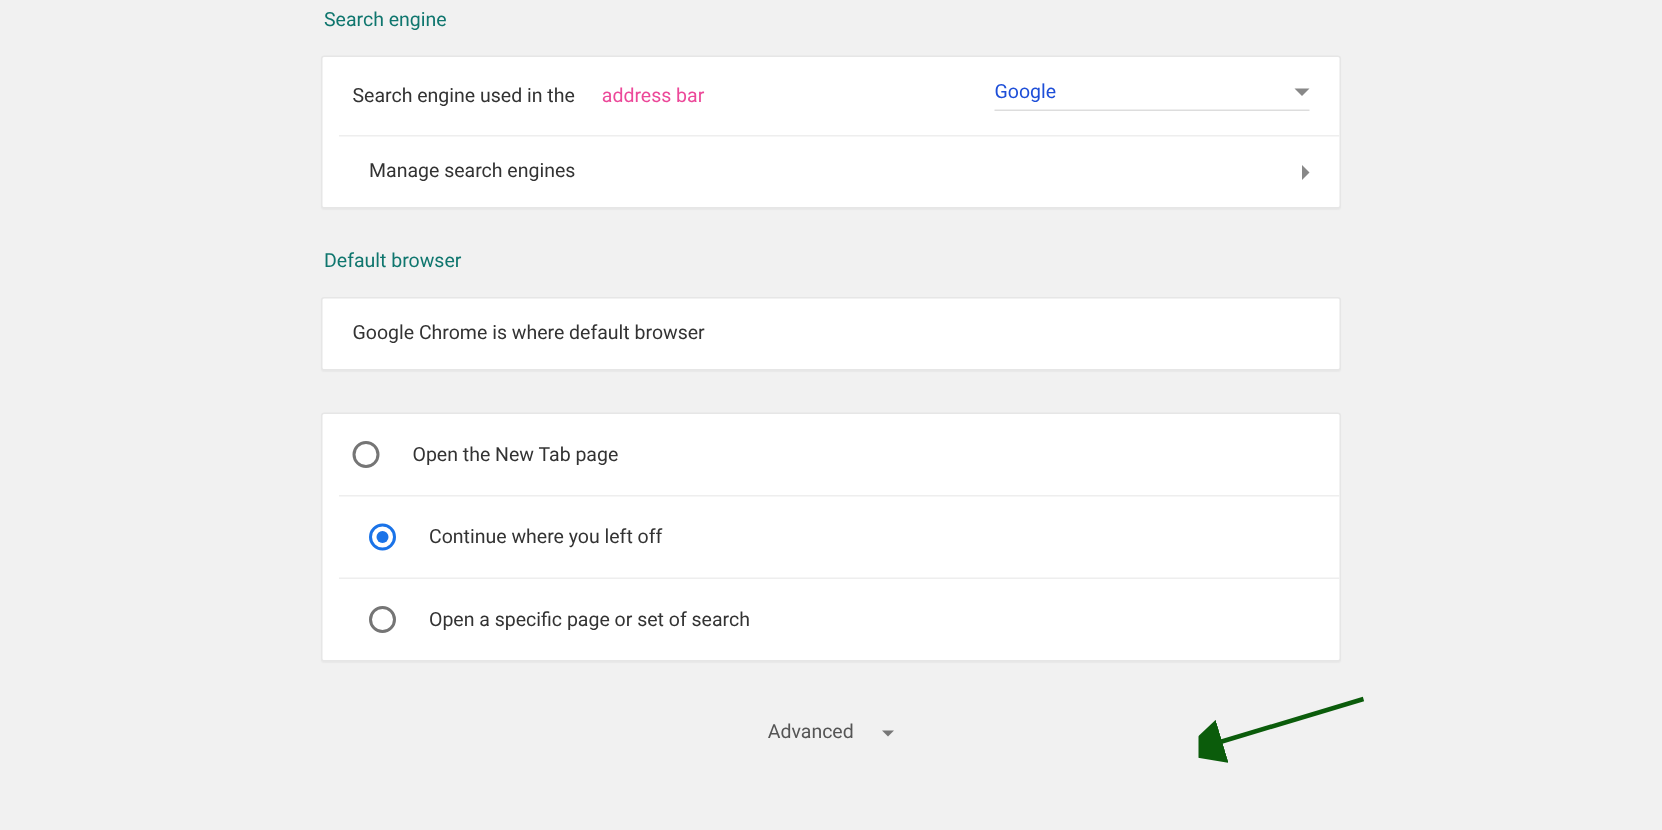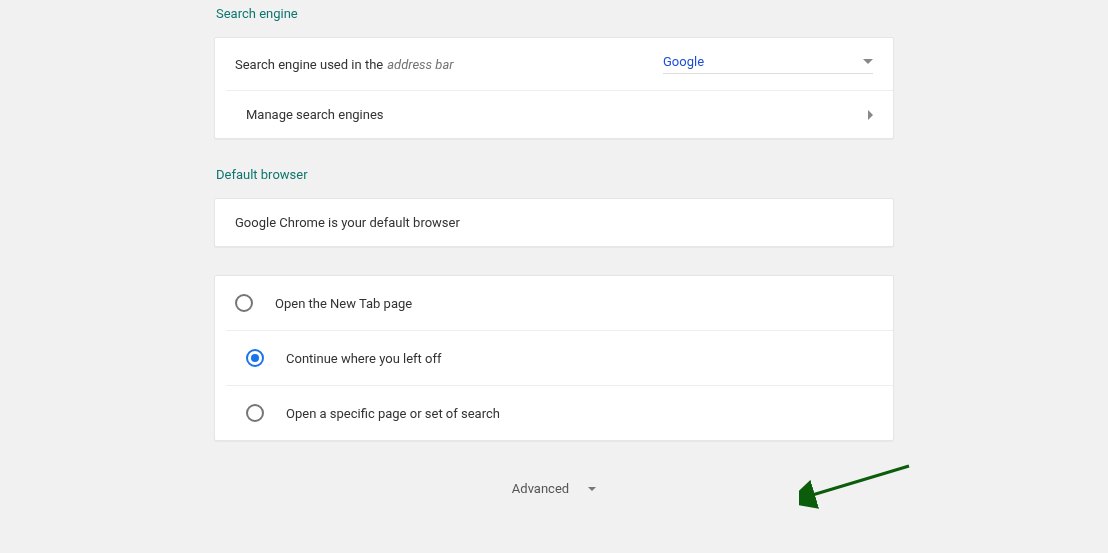--- a/index.html
+++ b/index.html
@@ -3,22 +3,22 @@
 <meta charset="utf-8">
 <style>
   html,body{margin:0;padding:0;background:#f1f1f1;font-family:"Segoe UI",Roboto,Arial,sans-serif;width:1108px;height:553px;box-sizing:border-box;}
   *{box-sizing:border-box;}
   .container{width:680px;margin:0 auto;padding-top:6px;}
   .section-title{color:#0f766e;font-size:13px;margin:0 0 16px 0;padding-left:2px;}
   .card{background:#fff;border:1px solid #e6e6e6;border-radius:2px;box-shadow:0 1px 1px rgba(0,0,0,0.04);margin-bottom:28px;}
   .card.startup{margin-bottom:40px;}
   .row{display:flex;align-items:center;padding:16px 20px;font-size:13px;color:#333;}
   .row+.row{border-top:1px solid #eee;margin-left:11px;}
-  .row-label{flex:1;display:flex;align-items:center;gap:4px;}
-  .link{color:#737373;cursor:pointer;font-style:italic;}
+  .row-label{flex:1;display:flex;align-items:center;gap:18px;}
+  .link{color:#ec4899;cursor:pointer;}
   .select-wrap{width:210px;display:flex;align-items:center;border-bottom:1px solid #ddd;padding:0 0 4px 0;justify-content:space-between;cursor:pointer;}
   .select-value{color:#1d4ed8;font-size:13px;}
   .tri-down{width:0;height:0;border-left:5px solid transparent;border-right:5px solid transparent;border-top:5px solid #888;}
   .tri-down.small{border-left:4px solid transparent;border-right:4px solid transparent;border-top:4px solid #777;}
   .chevron-right{width:0;height:0;border-top:5px solid transparent;border-bottom:5px solid transparent;border-left:5px solid #888;}
   .radio{width:18px;height:18px;border-radius:50%;border:2px solid #757575;margin-right:22px;display:flex;align-items:center;justify-content:center;flex-shrink:0;}
   .radio.checked{border-color:#1a73e8;}
   .radio.checked .dot{width:8px;height:8px;border-radius:50%;background:#1a73e8;}
   .radio-row{padding:18px 20px;}
   .advanced{display:flex;align-items:center;justify-content:center;gap:19px;font-size:13px;color:#555;cursor:pointer;margin-top:18px;position:relative;}
@@ -46,21 +46,21 @@
       <div class="row-label">
         <span>Manage search engines</span>
       </div>
       <span class="chevron-right"></span>
     </div>
   </div>
 
   <div class="section-title">Default browser</div>
   <div class="card">
     <div class="row">
-      <span>Google Chrome is your default browser</span>
+      <span>Google Chrome is where default browser</span>
     </div>
   </div>
 
   <div class="card startup">
     <div class="row radio-row clickable">
       <span class="radio" id="r0">
           <span class="dot"></span>
         </span>
       <span>Open the New Tab page</span>
     </div>

